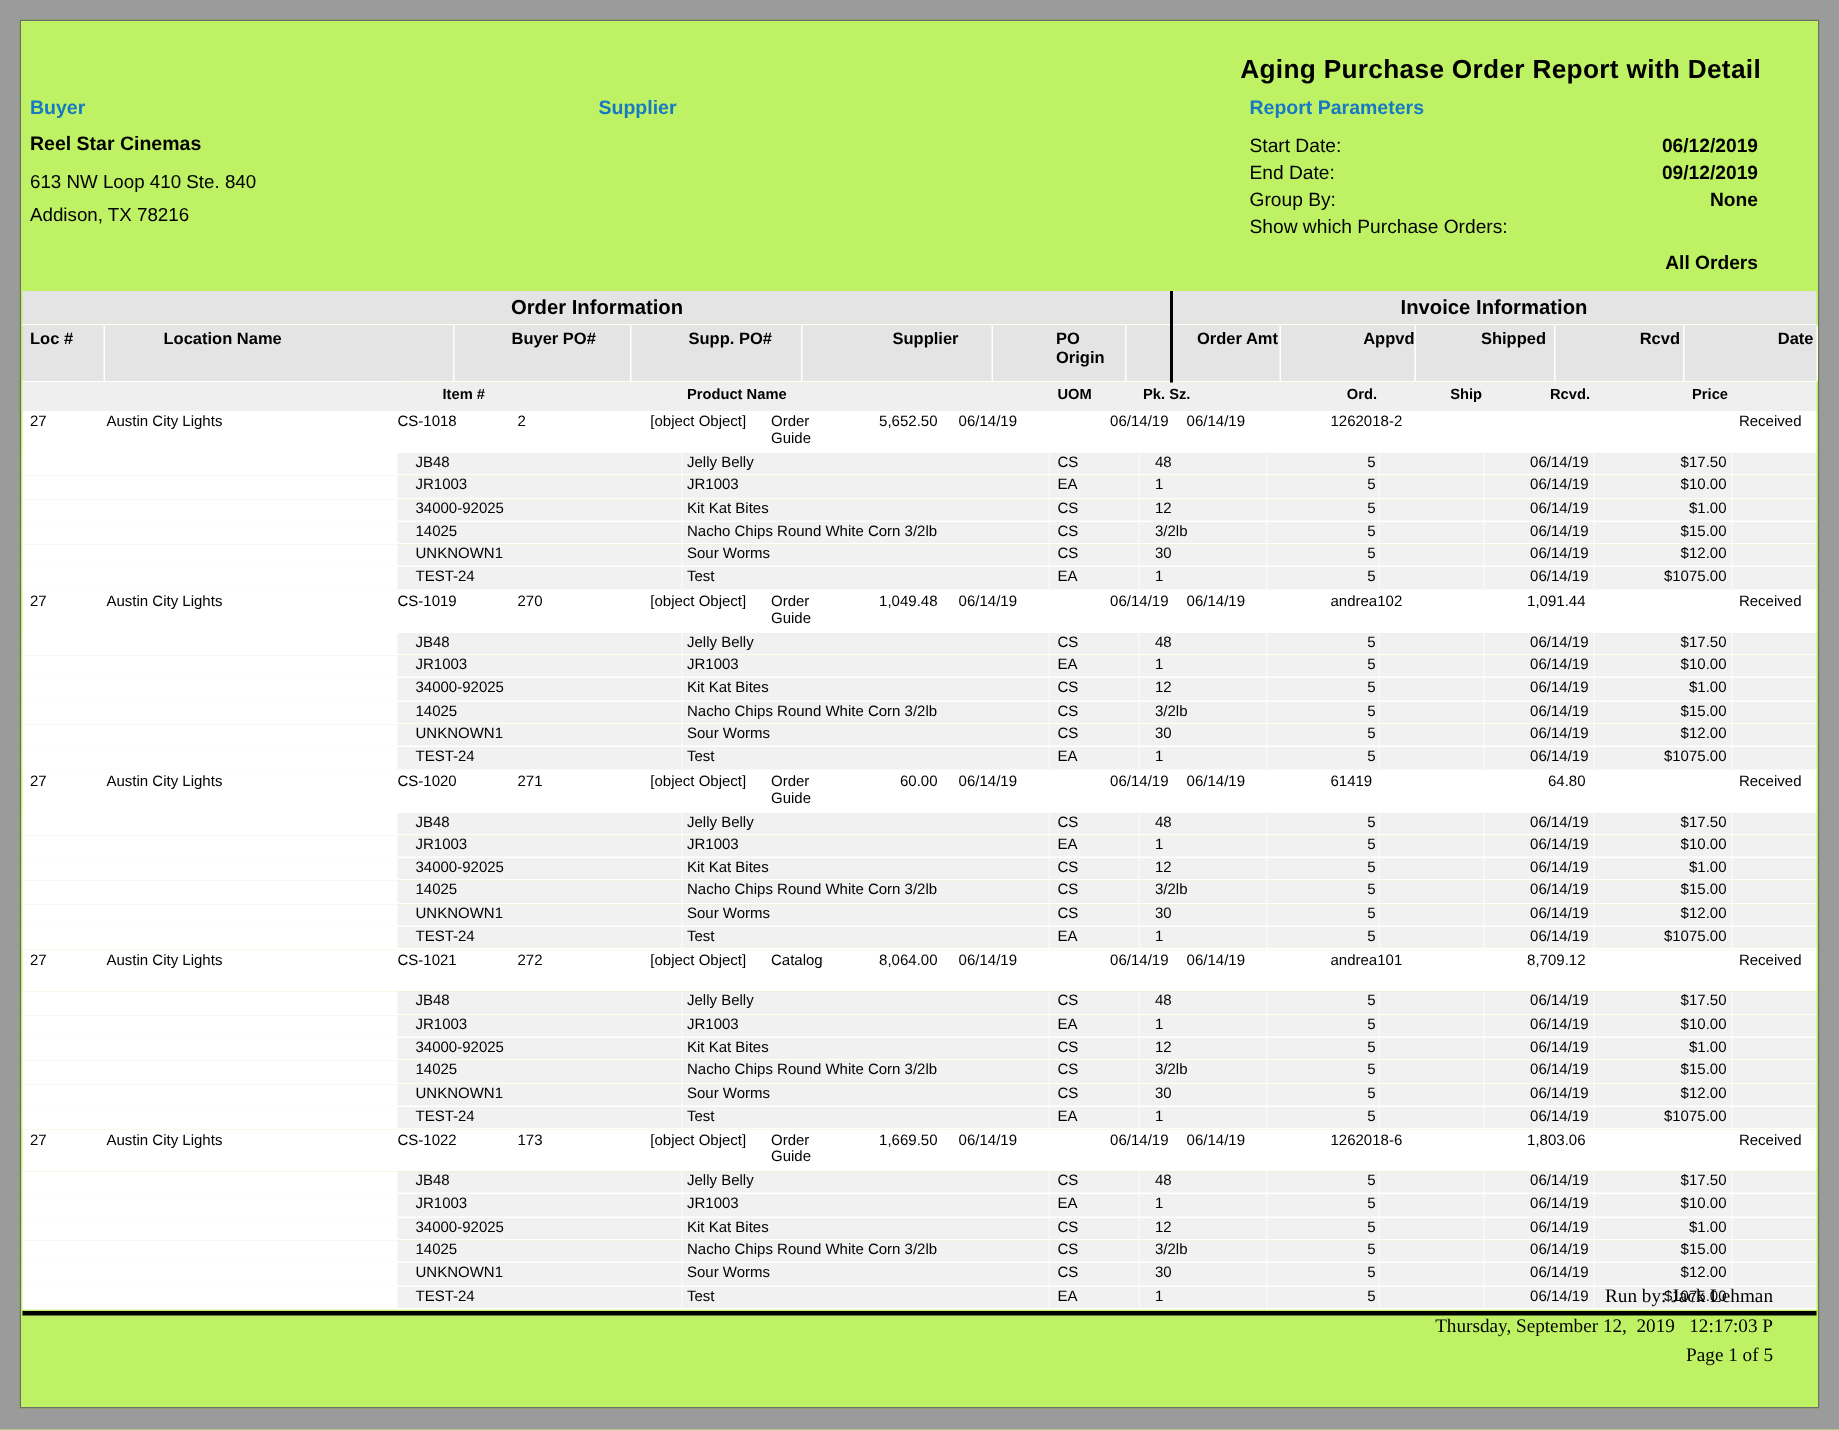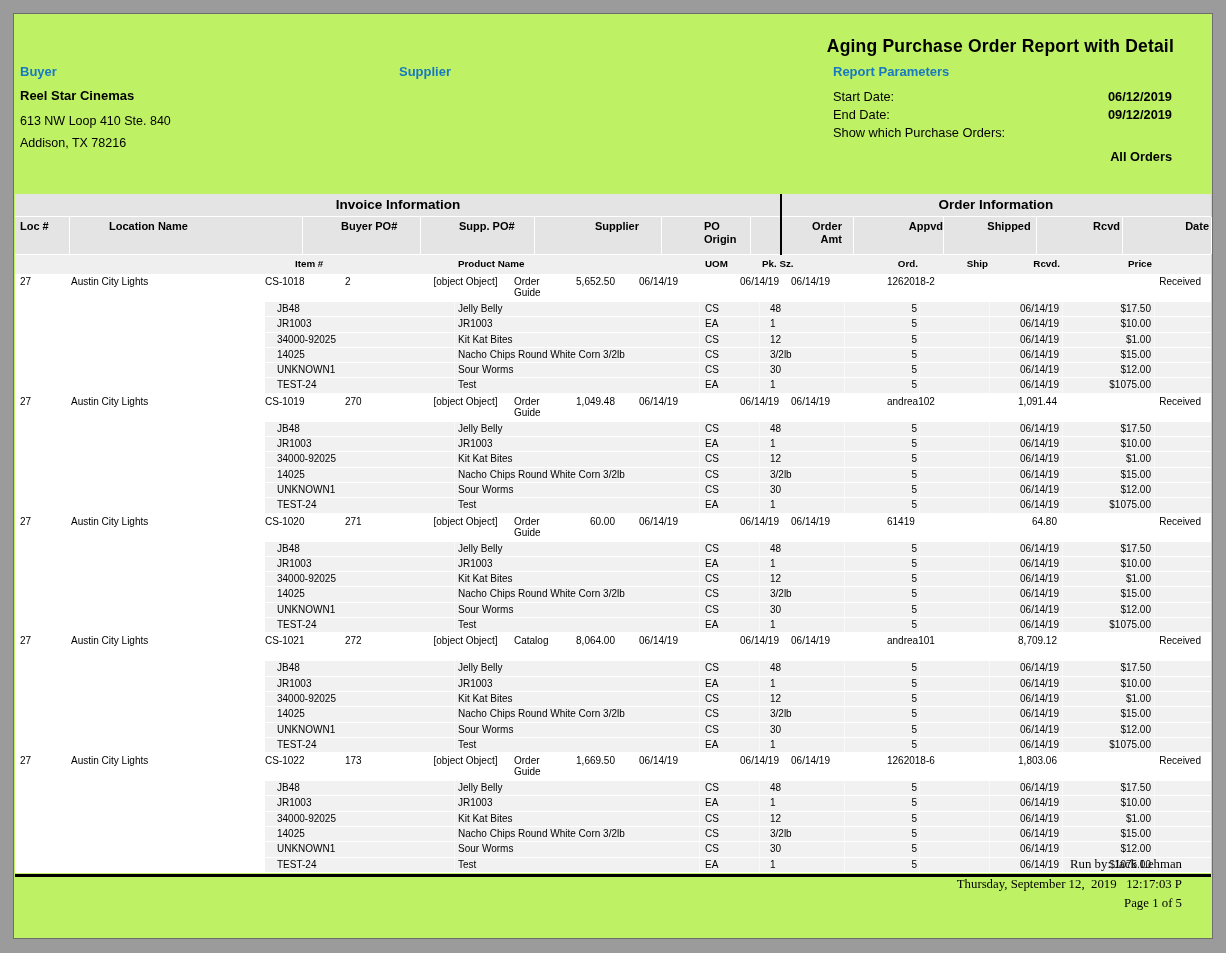--- a/index.html
+++ b/index.html
@@ -54,21 +54,21 @@
 
   .cell { box-sizing:border-box; overflow:hidden; }
 
   
   .c1 { padding-left:5px; }
   .c2 { padding-left:1px; }
   .c3 { padding-left:0; }
   .c4 { padding-left:0; }
   .c5 { text-align:center; }
   .c6 { padding-left:4px; }
-  .c7 { text-align:right; padding-right:11px; }
+  .c7 { text-align:right; padding-right:1px; }
   .c8 { text-align:right; }
   .c9 { text-align:center; }
   .c10 { text-align:right; padding-right:2px; }
   .c11 { text-align:right; padding-right:2px; }
   .c12 { text-align:right; padding-right:4px; }
   .c13 { padding-left:0; }
   .c14 { text-align:right; }
   .c15 { text-align:right; padding-right:2px; }
   .c16 { text-align:right; padding-right:10px; }
   .hdr .c13 { padding-left:10px; }
@@ -128,34 +128,38 @@
         <div class="param-row">
           <span class="param-name">Start Date:</span>
           <span class="param-value">06/12/2019</span>
         </div>
 
         <div class="param-row">
           <span class="param-name">End Date:</span>
           <span class="param-value">09/12/2019</span>
         </div>
 
+        <div class="param-row">
+          <span class="param-name">Group By:</span>
+          <span class="param-value">None</span>
+        </div>
 
         <div class="param-row">
           <span class="param-name">Show which Purchase Orders:</span>
           <span class="param-value"></span>
         </div>
       </div>
     <div class="orders-filter">All Orders</div>
   </div>
 
   <div class="report-table">
 
     <div class="group-row">
+      <div class="group-cell">Order Information</div>
       <div class="group-cell">Invoice Information</div>
-      <div class="group-cell">Order Information</div>
     </div>
 
     <div class="hdr main-cols">
       <div class="c1">Loc #</div>
       <div class="c2">Location Name</div>
       <div class="c3">Buyer PO#</div>
       <div class="c4">Supp. PO#</div>
       <div class="c5">Supplier</div>
       <div class="c6">PO Origin</div>
       <div class="c7">Order Amt</div>

